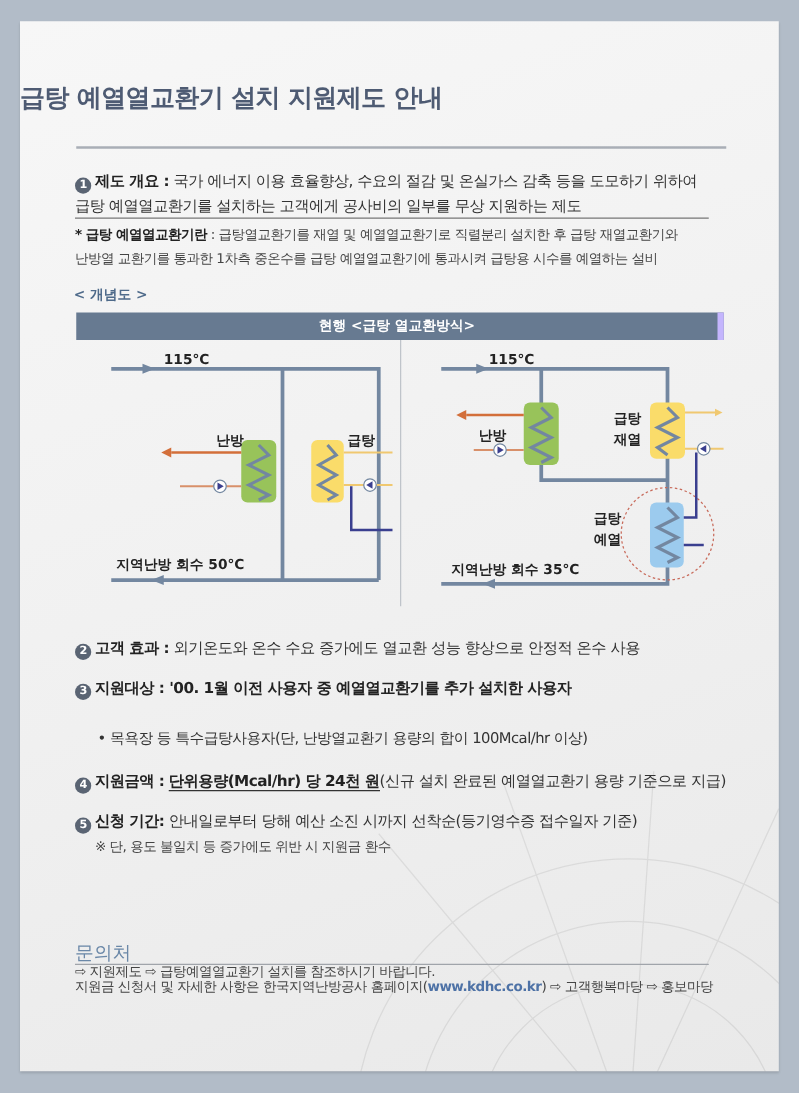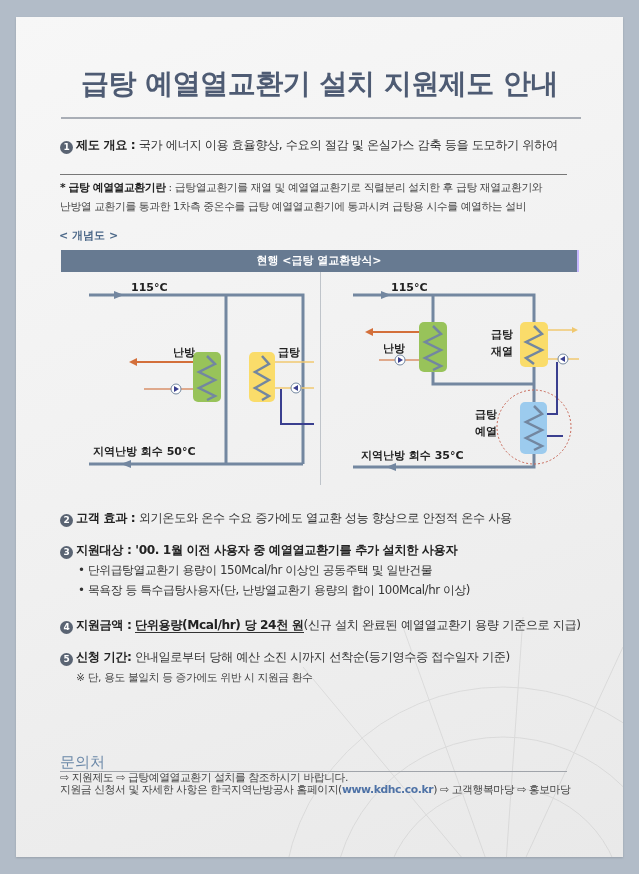--- a/index.html
+++ b/index.html
@@ -13,22 +13,21 @@
   .card {
     position: absolute;
     left: 16px; top: 17px;
     width: 607px; height: 840px;
     background: linear-gradient(160deg, #f7f7f7 0%, #f0f0f0 55%, #e9e9e9 100%);
     box-shadow: 0 1px 2px rgba(0,0,0,0.15);
   }
   .title {
     position: absolute;
     left: 0; right: 0; top: 48px;
-    text-align: center;
-    font-size: 28px;
+    font-size: 20px;
     font-weight: bold;
     color: #4e5b73;
     letter-spacing: -0.5px;
   }
   .title-rule {
     position: absolute;
     left: 45px; width: 520px; top: 100px;
     height: 2px; background: #a9aeb6;
   }
   .p { position: absolute; left: 44px; font-size: 12.2px; line-height: 20px; color: #333; letter-spacing: -0.4px; white-space: nowrap; }
@@ -39,21 +38,21 @@
     text-align: center; font-weight: bold; vertical-align: -1px; margin-right: 3px;
   }
   .note-rule { position: absolute; left: 44px; width: 507px; top: 157px; height: 1px; background: #777; }
   .small { font-size: 10.8px; line-height: 19px; color: #444; }
   .concept { position: absolute; left: 43px; top: 211px; font-size: 11px; color: #4e6a8a; font-weight: bold; }
   .diag-head {
     position: absolute; left: 45px; top: 233px; width: 518px; height: 22px;
     background: #677a91; display: flex;
   }
   .diag-head div { flex: 1; color: #fff; font-size: 11px; font-weight: bold; text-align: center; line-height: 22px; }
-  .diag-head div:first-child { border-right: 2px solid #c4b5fd; }
+  .diag-head div:first-child { border-right: 5px solid #c4b5fd; }
   .diag-area { position: absolute; left: 45px; top: 255px; width: 518px; height: 213px; }
   .vsep { position: absolute; left: 259px; top: 0; width: 1px; height: 213px; background: #bfc4ca; }
   .diag-area svg { position: absolute; left: 0; top: 0; }
   .lbl { font-family: "DejaVu Sans", sans-serif; font-weight: bold; font-size: 11px; fill: #222; }
   .bullet { font-size: 11.8px; }
   .underline { border-bottom: 1px solid #333; }
   .contact-label { position: absolute; left: 44px; top: 736px; font-size: 15px; color: #6b88a8; }
   .contact-rule { position: absolute; left: 44px; top: 754px; width: 507px; height: 1px; background: #a0a4aa; }
   .link { color: #4e72a6; font-weight: bold; }
   .bgdeco { position: absolute; right: 0; bottom: 0; width: 380px; height: 250px; opacity: 0.09; }
@@ -74,20 +73,21 @@
         <line x1="260" y1="300" x2="380" y2="40"></line>
     </g>
   </svg>
 
   <div class="title">급탕 예열열교환기 설치 지원제도 안내</div>
   <div class="title-rule"></div>
 
   <div class="p" style="top:118px;">
     <span class="num">1</span><b>제도 개요 :</b><span> 국가 에너지 이용 효율향상, 수요의 절감 및 온실가스 감축 등을 도모하기 위하여</span>
   </div>
+  <div class="p" style="top:138px;">급탕 예열열교환기를 설치하는 고객에게 공사비의 일부를 무상 지원하는 제도</div>
 
   <div class="note-rule"></div>
 
   <div class="p small" style="top:161px;">
     <b>* 급탕 예열열교환기란</b><span> : 급탕열교환기를 재열 및 예열열교환기로 직렬분리 설치한 후 급탕 재열교환기와</span>
   </div>
   <div class="p small" style="top:180px;">난방열 교환기를 통과한 1차측 중온수를 급탕 예열열교환기에 통과시켜 급탕용 시수를 예열하는 설비</div>
 
   <div class="concept">&lt; 개념도 &gt;</div>
 
@@ -168,21 +168,20 @@
     </svg>
   </div>
 
   <div class="p" style="top:491px;">
     <span class="num">2</span><b>고객 효과 :</b><span> 외기온도와 온수 수요 증가에도 열교환 성능 향상으로 안정적 온수 사용</span>
   </div>
 
   <div class="p" style="top:523px;">
     <span class="num">3</span><b>지원대상 : '00. 1월 이전 사용자 중 예열열교환기를 추가 설치한 사용자</b>
   </div>
-  <div class="p bullet" style="top:543px; left:62px;">• <span>단위급탕열교환기 용량이 150Mcal/hr 이상인 공동주택 및 일반건물</span></div>
   <div class="p bullet" style="top:563px; left:62px;">• <span>목욕장 등 특수급탕사용자(단, 난방열교환기 용량의 합이 100Mcal/hr 이상)</span></div>
 
   <div class="p" style="top:598px;">
     <span class="num">4</span><b>지원금액 :</b> <b class="underline">단위용량(Mcal/hr) 당 24천 원</b><span>(신규 설치 완료된 예열열교환기 용량 기준으로 지급)</span>
   </div>
 
   <div class="p" style="top:630px;">
     <span class="num">5</span><b>신청 기간:</b><span> 안내일로부터 당해 예산 소진 시까지 선착순(등기영수증 접수일자 기준)</span>
   </div>
   <div class="p small" style="top:651px; left:60px;">※ 단, 용도 불일치 등 증가에도 위반 시 지원금 환수</div>

